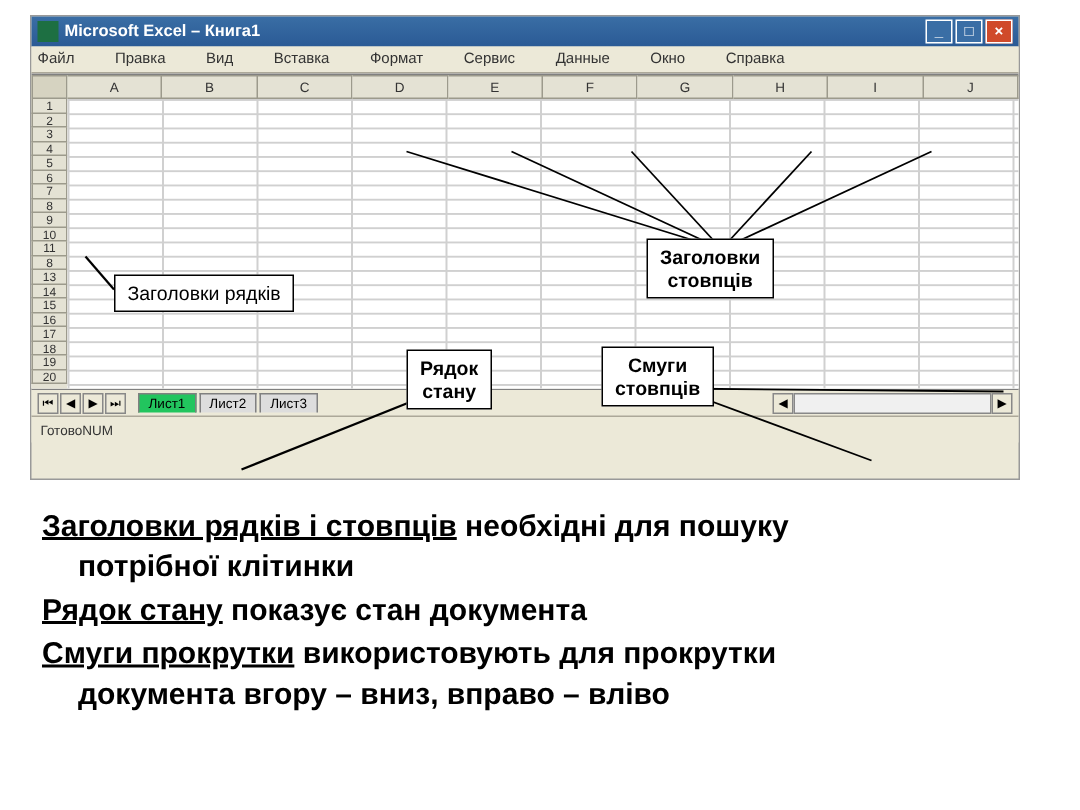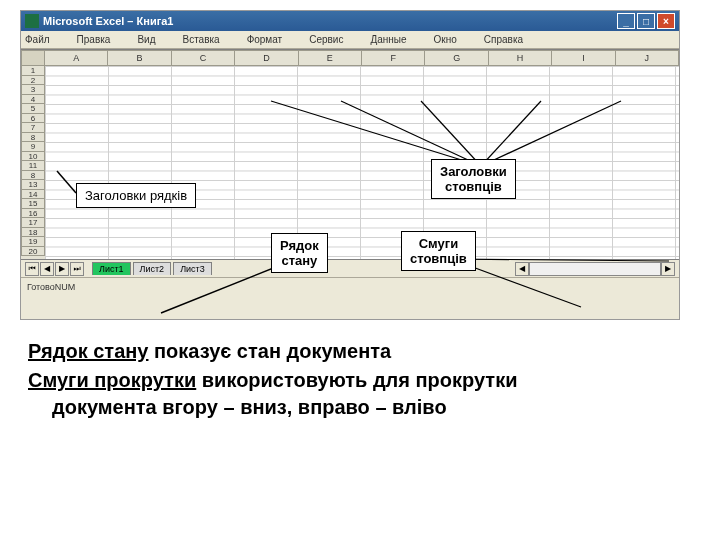--- a/index.html
+++ b/index.html
@@ -258,19 +258,23 @@
   </div>
   <div class="annot bold" style="left:380px; top:220px;">
     <span>Смуги</span><br>
     <span>стовпців</span>
   </div>
 
 </div>
 
 <div class="body-text">
   <p>
+    <span class="u">Заголовки рядків і стовпців</span><span> необхідні для пошуку</span><br>
+    <span class="indent">потрібної клітинки</span>
+  </p>
+  <p>
     <span class="u">Рядок стану</span><span> показує стан документа</span>
   </p>
   <p>
     <span class="u">Смуги прокрутки</span><span> використовують для прокрутки</span><br>
     <span class="indent">документа вгору – вниз, вправо – вліво</span>
   </p>
 </div>
 
 </body></html>

